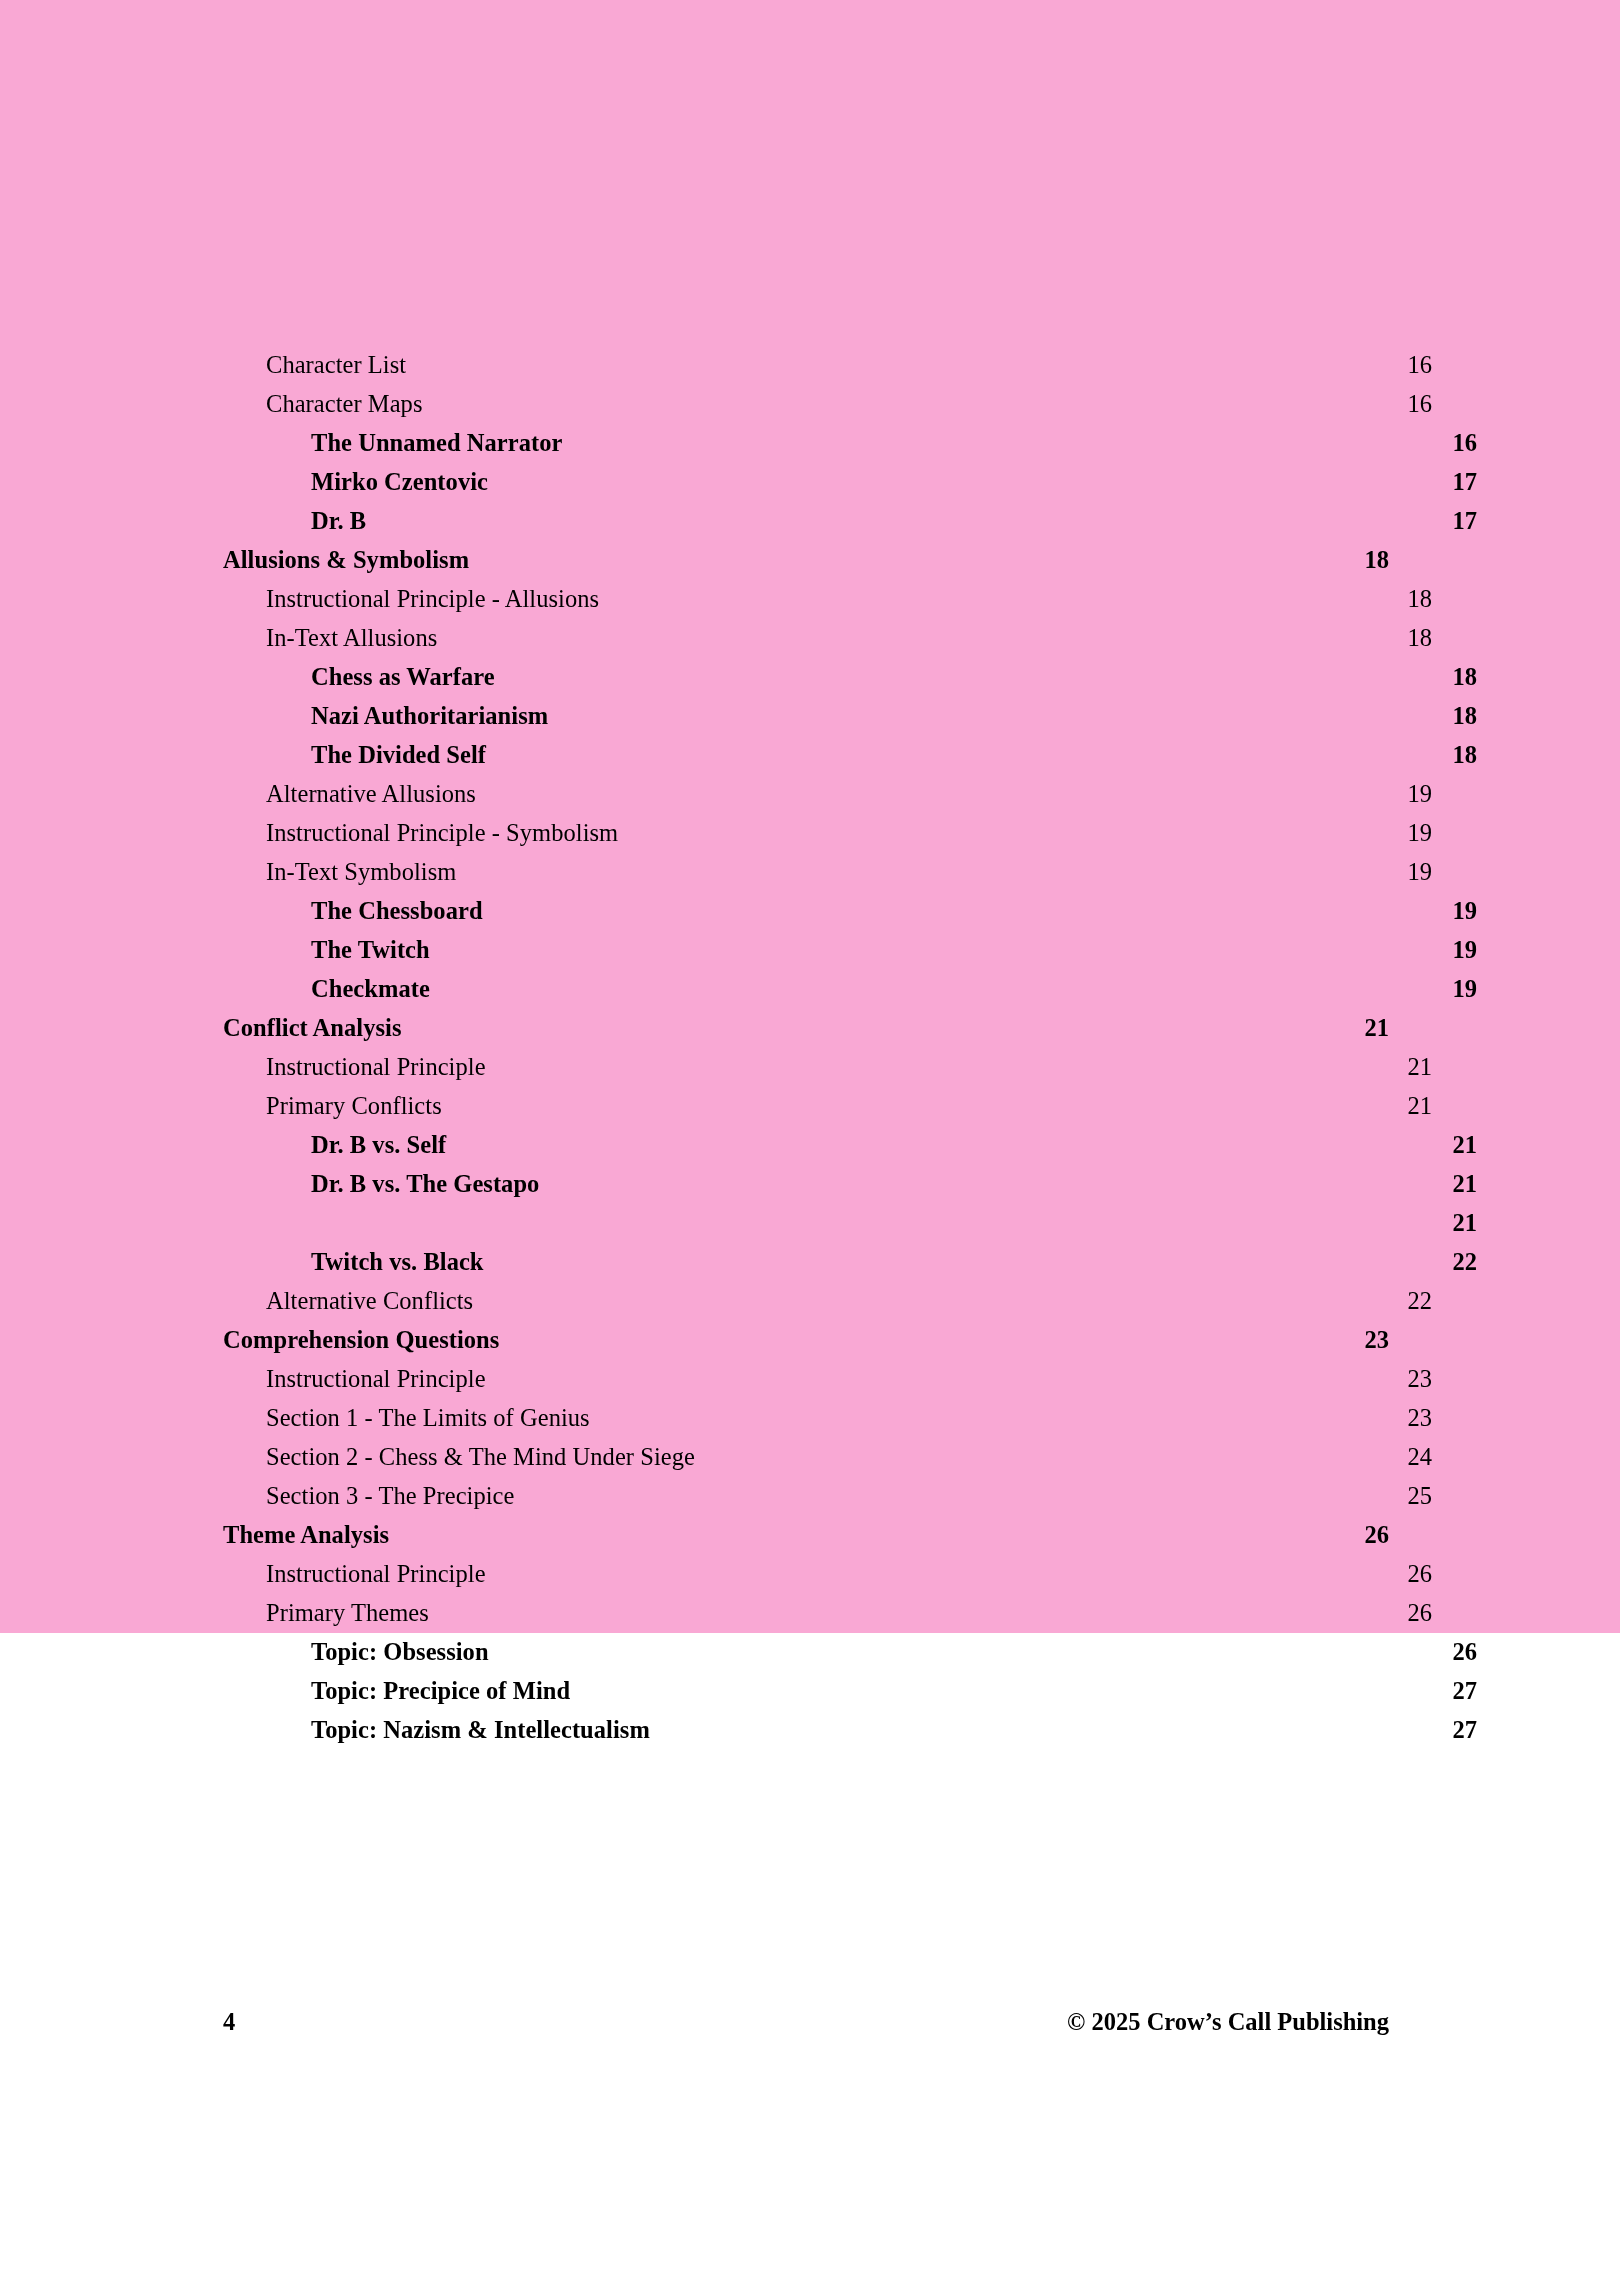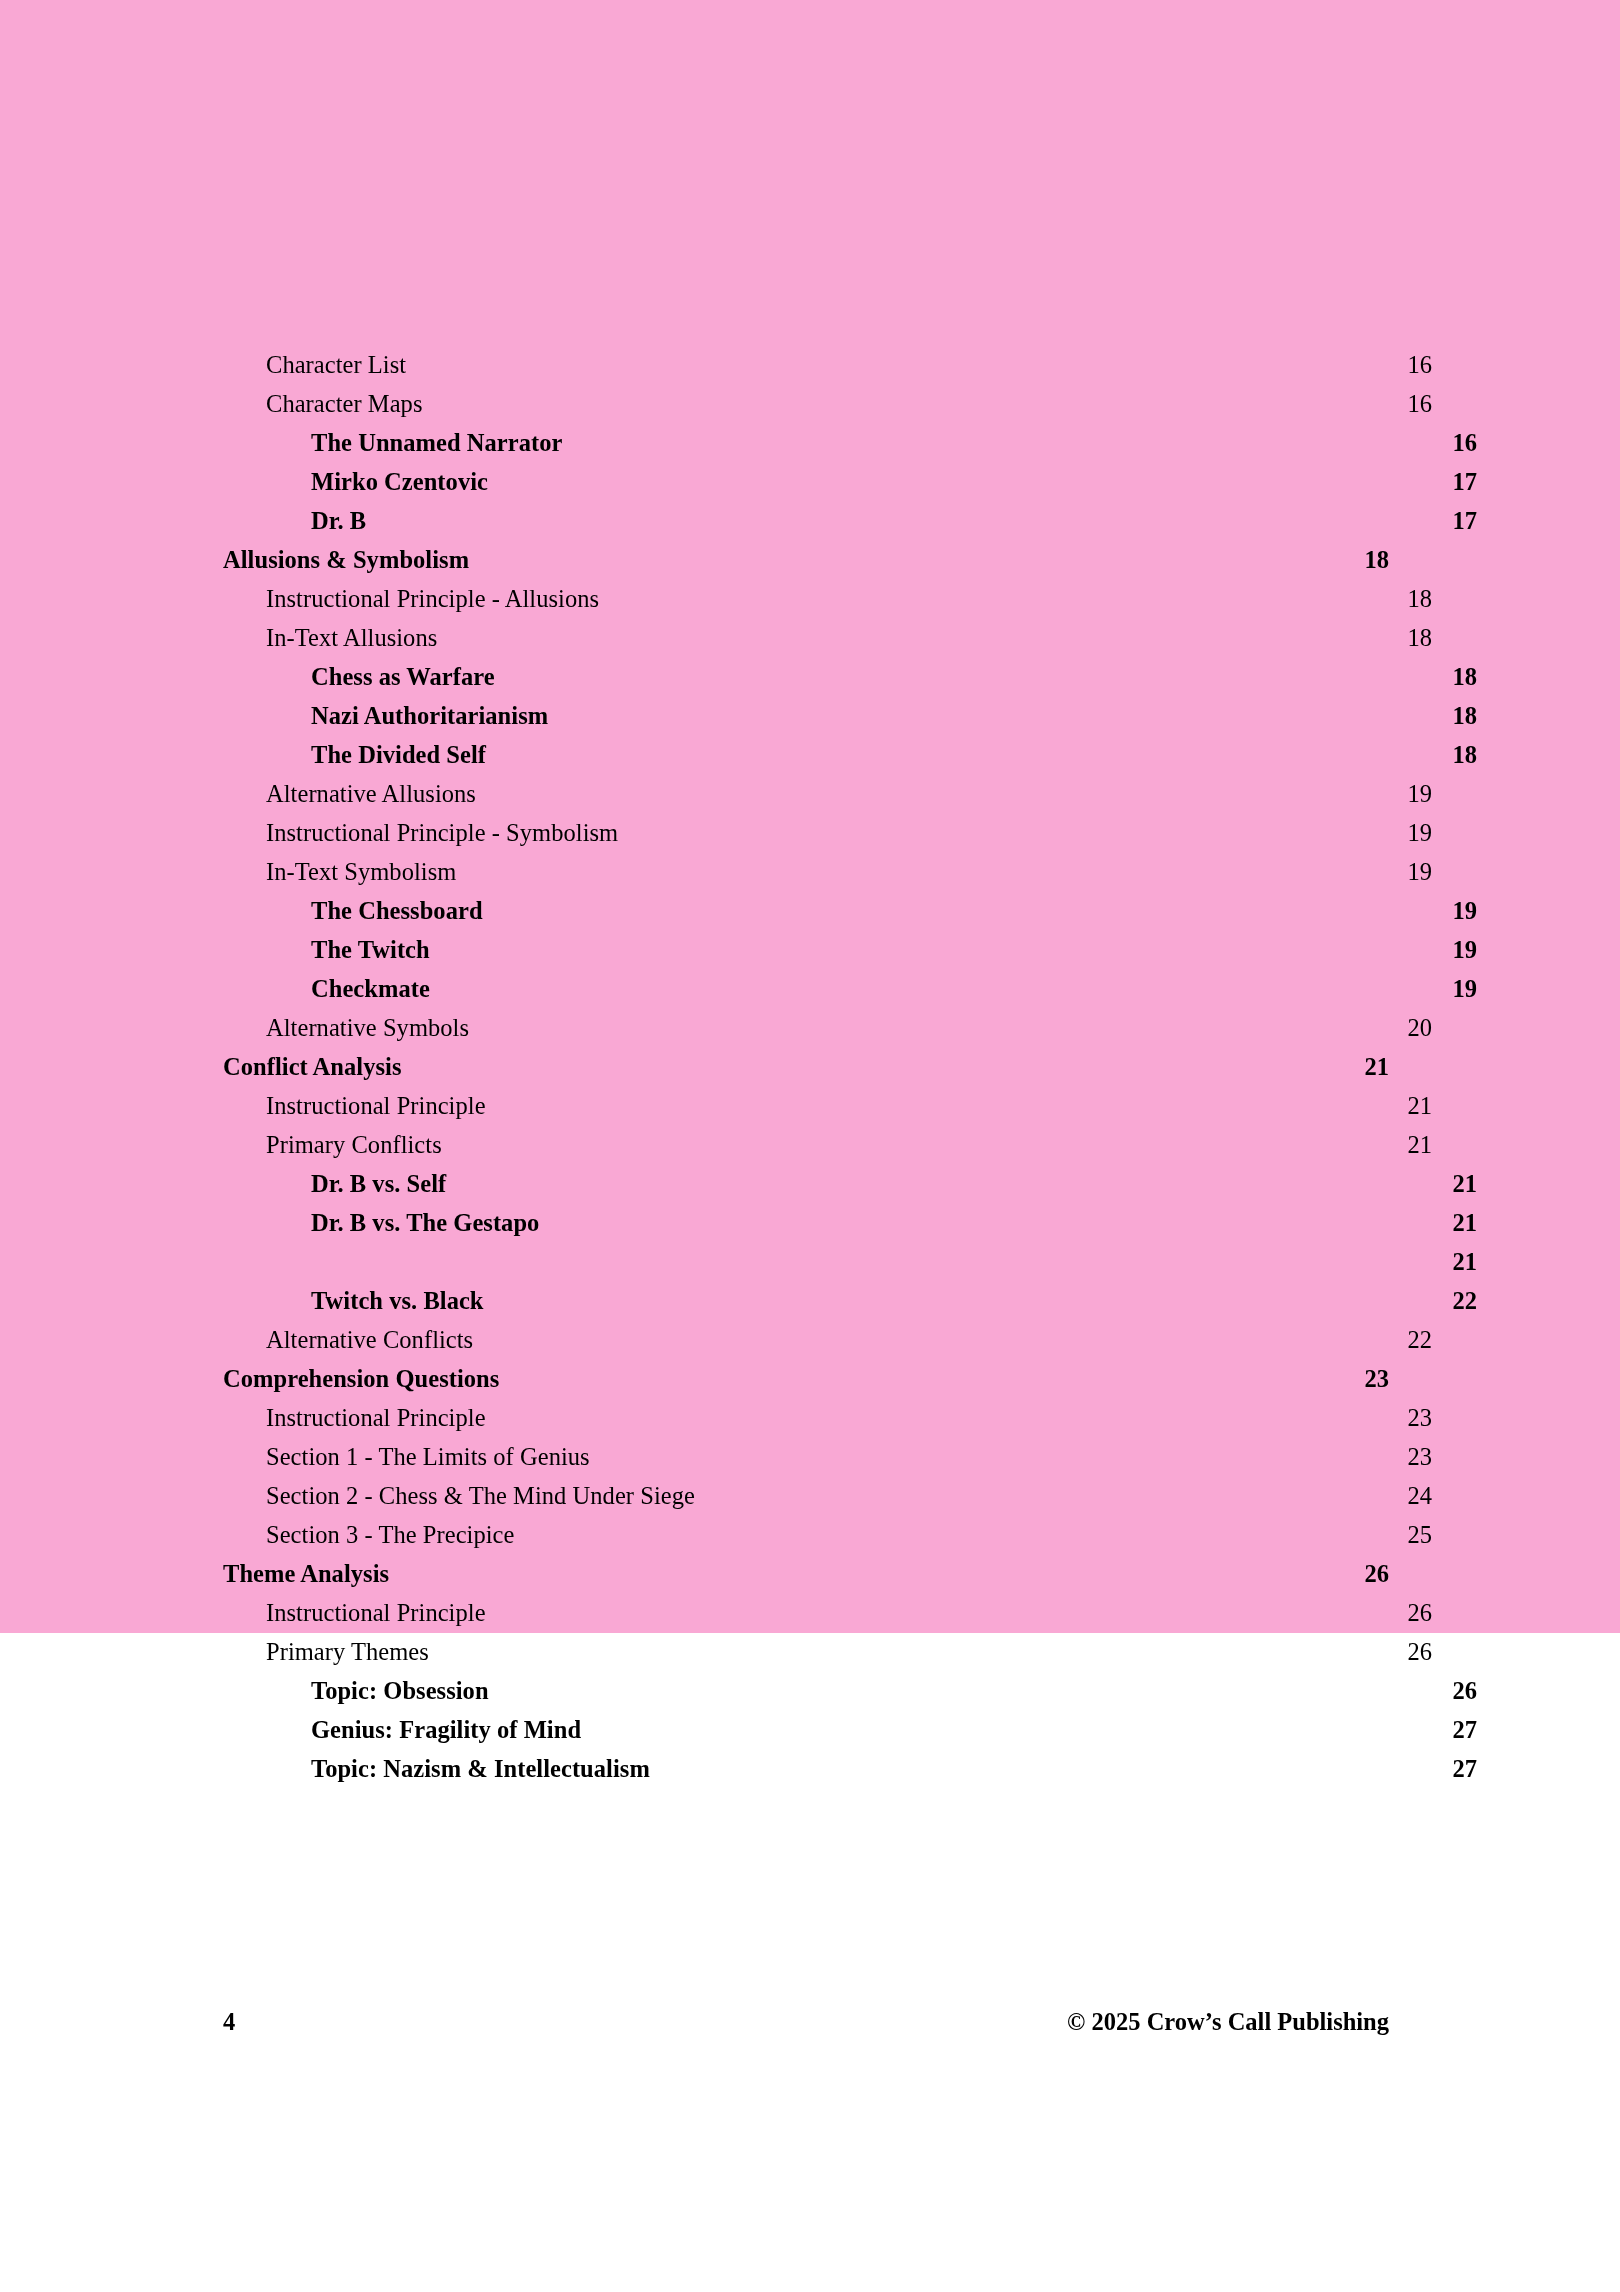--- a/index.html
+++ b/index.html
@@ -186,25 +186,20 @@
       <div class="toc-entry lvl3 gap">
         <span class="title">The Twitch</span>
         <span class="leader"></span>
         <span class="pageno">19</span>
       </div>
       <div class="toc-entry lvl3">
         <span class="title">Checkmate</span>
         <span class="leader"></span>
         <span class="pageno">19</span>
       </div>
-      <div class="toc-entry lvl2 gap">
-        <span class="title">Alternative Symbols</span>
-        <span class="leader"></span>
-        <span class="pageno">20</span>
-      </div>
       <div class="toc-entry lvl1">
         <span class="title">Conflict Analysis</span>
         <span class="leader"></span>
         <span class="pageno">21</span>
       </div>
       <div class="toc-entry lvl2">
         <span class="title">Instructional Principle</span>
         <span class="leader"></span>
         <span class="pageno">21</span>
       </div>
@@ -276,21 +271,21 @@
         <span class="title">Primary Themes</span>
         <span class="leader"></span>
         <span class="pageno">26</span>
       </div>
       <div class="toc-entry lvl3 gap">
         <span class="title">Topic: Obsession</span>
         <span class="leader"></span>
         <span class="pageno">26</span>
       </div>
       <div class="toc-entry lvl3">
-        <span class="title">Genius: Fragility of Mind</span>
+        <span class="title">Topic: Precipice of Mind</span>
         <span class="leader"></span>
         <span class="pageno">27</span>
       </div>
       <div class="toc-entry lvl3 gap">
         <span class="title">Topic: Nazism &amp; Intellectualism</span>
         <span class="leader"></span>
         <span class="pageno">27</span>
       </div>
     </div>
 

